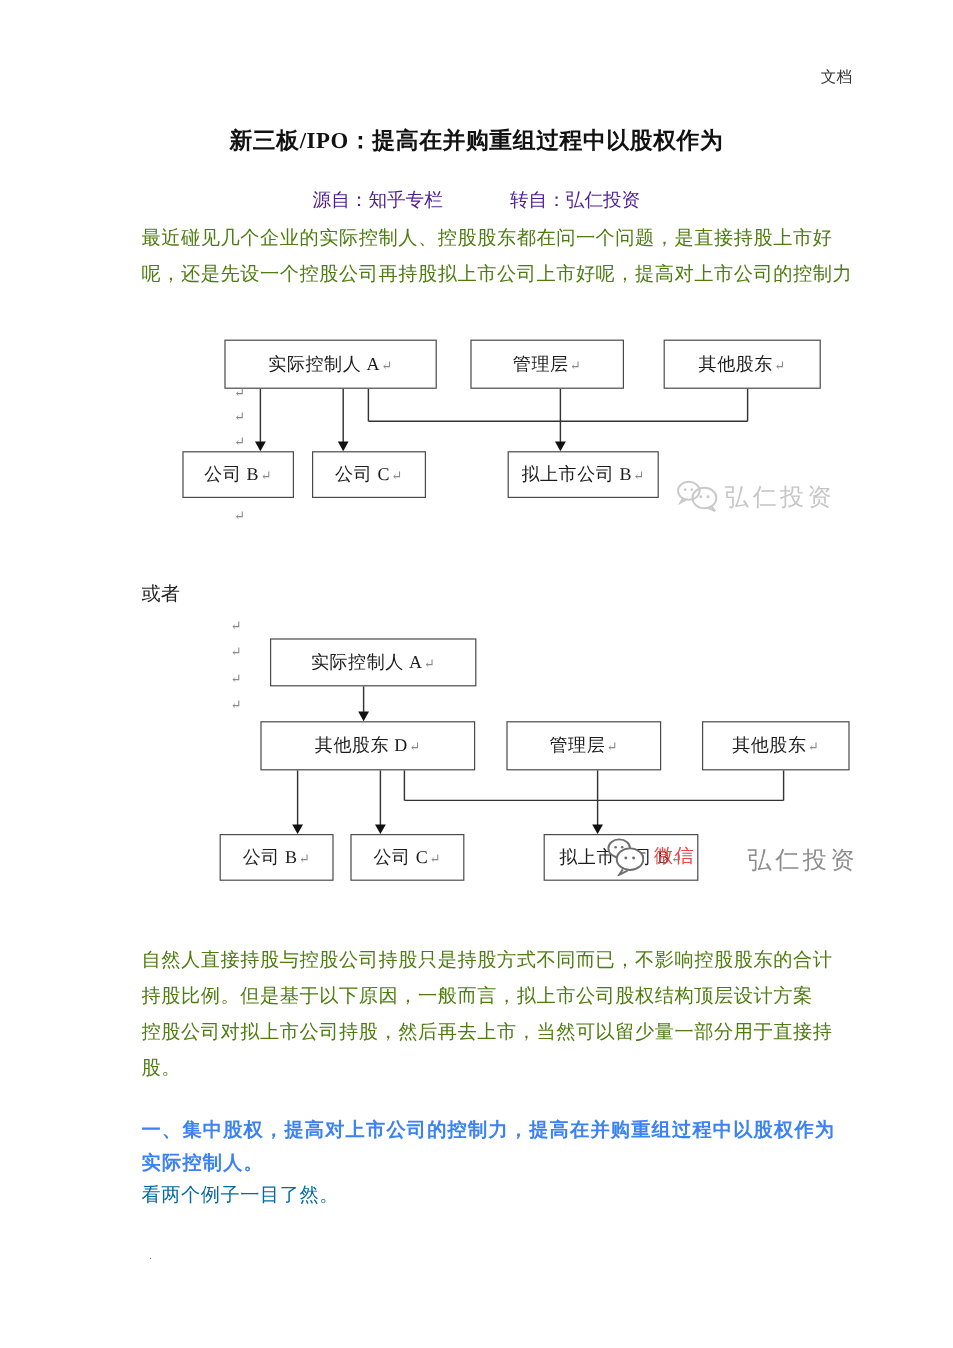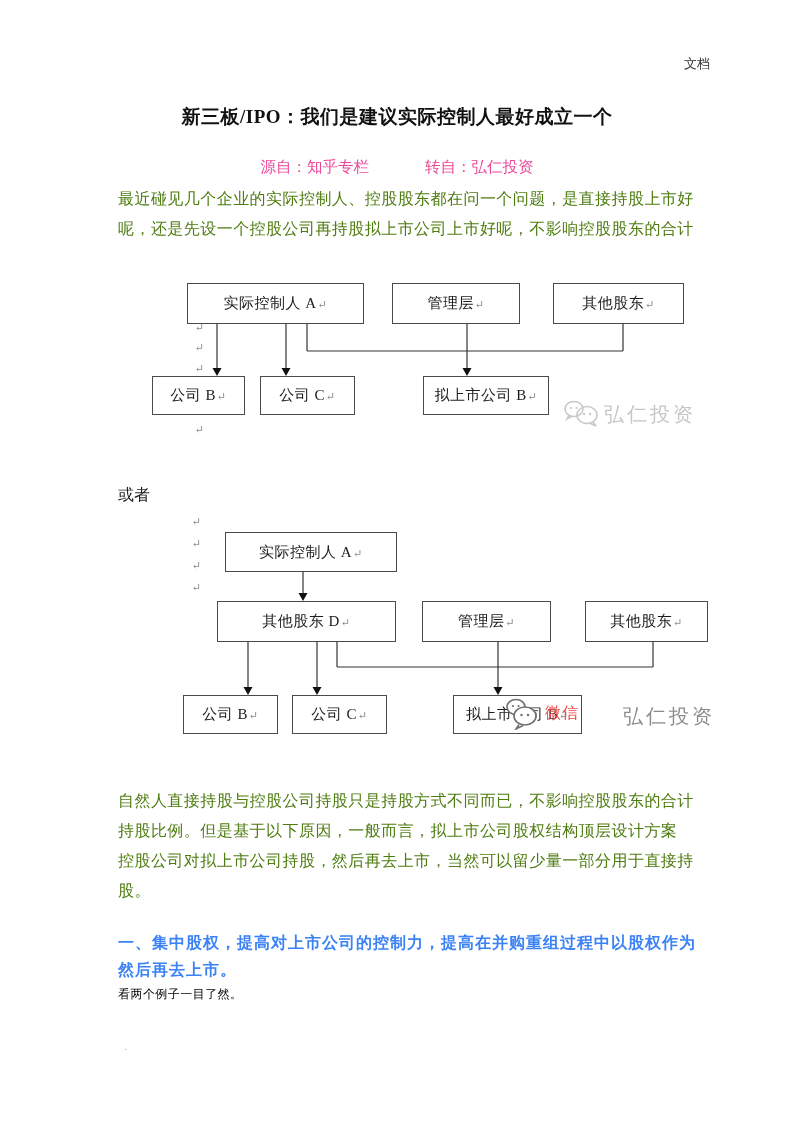--- a/index.html
+++ b/index.html
@@ -1,55 +1,55 @@
 <!DOCTYPE html>
 <html><head>
 <meta charset="utf-8">
 <style>
   html,body{margin:0;padding:0;background:#ffffff;}
   #page{position:relative;width:794px;height:1123px;background:#ffffff;overflow:hidden;
         font-family:"Liberation Serif","DejaVu Serif",serif;color:#262626;}
   .abs{position:absolute;}
   .doc-label{font-size:13px;color:#333;}
   .title{width:794px;text-align:center;font-size:19px;font-weight:bold;letter-spacing:0.5px;color:#111;}
-  .byline{width:794px;text-align:center;font-size:15.5px;color:#ec4899;}
+  .byline{width:794px;text-align:center;font-size:15.5px;color:#4c1d95;}
   .byline .gap{display:inline-block;width:56px;}
   .tline{font-size:16px;line-height:30px;letter-spacing:0.45px;white-space:nowrap;color:#4d7c0f;}
   .or-text{font-size:16px;color:#1f1f1f;}
   .heading .tline{font-weight:bold;color:#3b82f6;letter-spacing:1px;line-height:27px;}
-  .note-line{font-size:12px;color:#000000;letter-spacing:0.45px;}
+  .note-line{font-size:16px;color:#0369a1;letter-spacing:0.45px;}
   .diagram{position:absolute;}
   .dg-svg{position:absolute;left:0;top:0;}
   .dbox{position:absolute;border:1px solid #4a4a4a;background:#fff;display:flex;
         align-items:center;justify-content:center;font-size:15px;color:#1c1c1c;
         white-space:nowrap;letter-spacing:0.5px;}
   .ret{font-size:11px;color:#8a8a8a;margin-left:1px;transform:translateY(1px);}
   .pmark{position:absolute;font-size:11px;color:#8a8a8a;}
   .wm{position:absolute;display:flex;align-items:center;}
   .wm-text-light{font-size:20px;color:#c6c6c6;letter-spacing:3px;margin-left:5px;}
   .wm-text-dark{font-size:20px;color:#8c8c8c;letter-spacing:3px;}
   .wm-wechat{font-size:16px;color:#ef4444;letter-spacing:1px;}
   .stray-dot{font-size:9px;color:#777;}
 </style>
 </head>
 <body>
 
 <div id="page">
 
   <div class="abs doc-label" style="left:684px;top:55px;">文档</div>
 
-  <div class="abs title" style="left:0;top:104px;">新三板/IPO：我们是建议实际控制人最好成立一个</div>
+  <div class="abs title" style="left:0;top:104px;">新三板/IPO：提高在并购重组过程中以股权作为</div>
 
   <div class="abs byline" style="left:0;top:157px;">
     <span>源自：知乎专栏</span><span class="gap"></span><span>转自：弘仁投资</span>
   </div>
 
   <div class="abs" style="left:118px;top:184px;">
     <div class="tline">最近碰见几个企业的实际控制人、控股股东都在问一个问题，是直接持股上市好</div>
-    <div class="tline">呢，还是先设一个控股公司再持股拟上市公司上市好呢，不影响控股股东的合计</div>
+    <div class="tline">呢，还是先设一个控股公司再持股拟上市公司上市好呢，提高对上市公司的控制力</div>
   </div>
 
   <div class="diagram" style="left:140px;top:275px;width:580px;height:172px;">
     <svg class="dg-svg" width="580" height="172">
       <g stroke="#333333" stroke-width="1.2" fill="none">
         <line x1="77" y1="47" x2="77" y2="94"></line>
         <line x1="146" y1="47" x2="146" y2="94"></line>
         <line x1="167" y1="47" x2="167" y2="76"></line>
         <line x1="167" y1="76" x2="483" y2="76"></line>
         <line x1="483" y1="47" x2="483" y2="76"></line>
@@ -189,20 +189,20 @@
 
   <div class="abs" style="left:118px;top:786px;">
     <div class="tline">自然人直接持股与控股公司持股只是持股方式不同而已，不影响控股股东的合计</div>
     <div class="tline">持股比例。但是基于以下原因，一般而言，拟上市公司股权结构顶层设计方案</div>
     <div class="tline">控股公司对拟上市公司持股，然后再去上市，当然可以留少量一部分用于直接持</div>
     <div class="tline">股。</div>
   </div>
 
   <div class="abs heading" style="left:118px;top:929px;">
     <div class="tline">一、集中股权，提高对上市公司的控制力，提高在并购重组过程中以股权作为</div>
-    <div class="tline">然后再去上市。</div>
+    <div class="tline">实际控制人。</div>
   </div>
 
   <div class="abs note-line" style="left:118px;top:986px;">看两个例子一目了然。</div>
 
   <div class="abs stray-dot" style="left:124px;top:1044px;">·</div>
 
 </div>
 
 </body></html>

